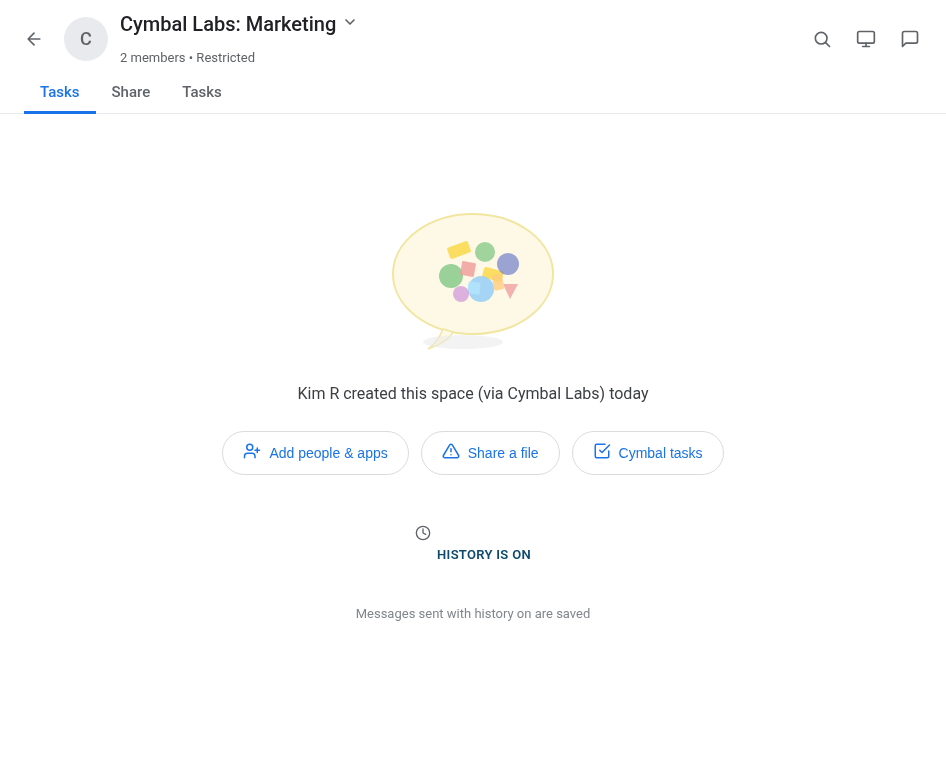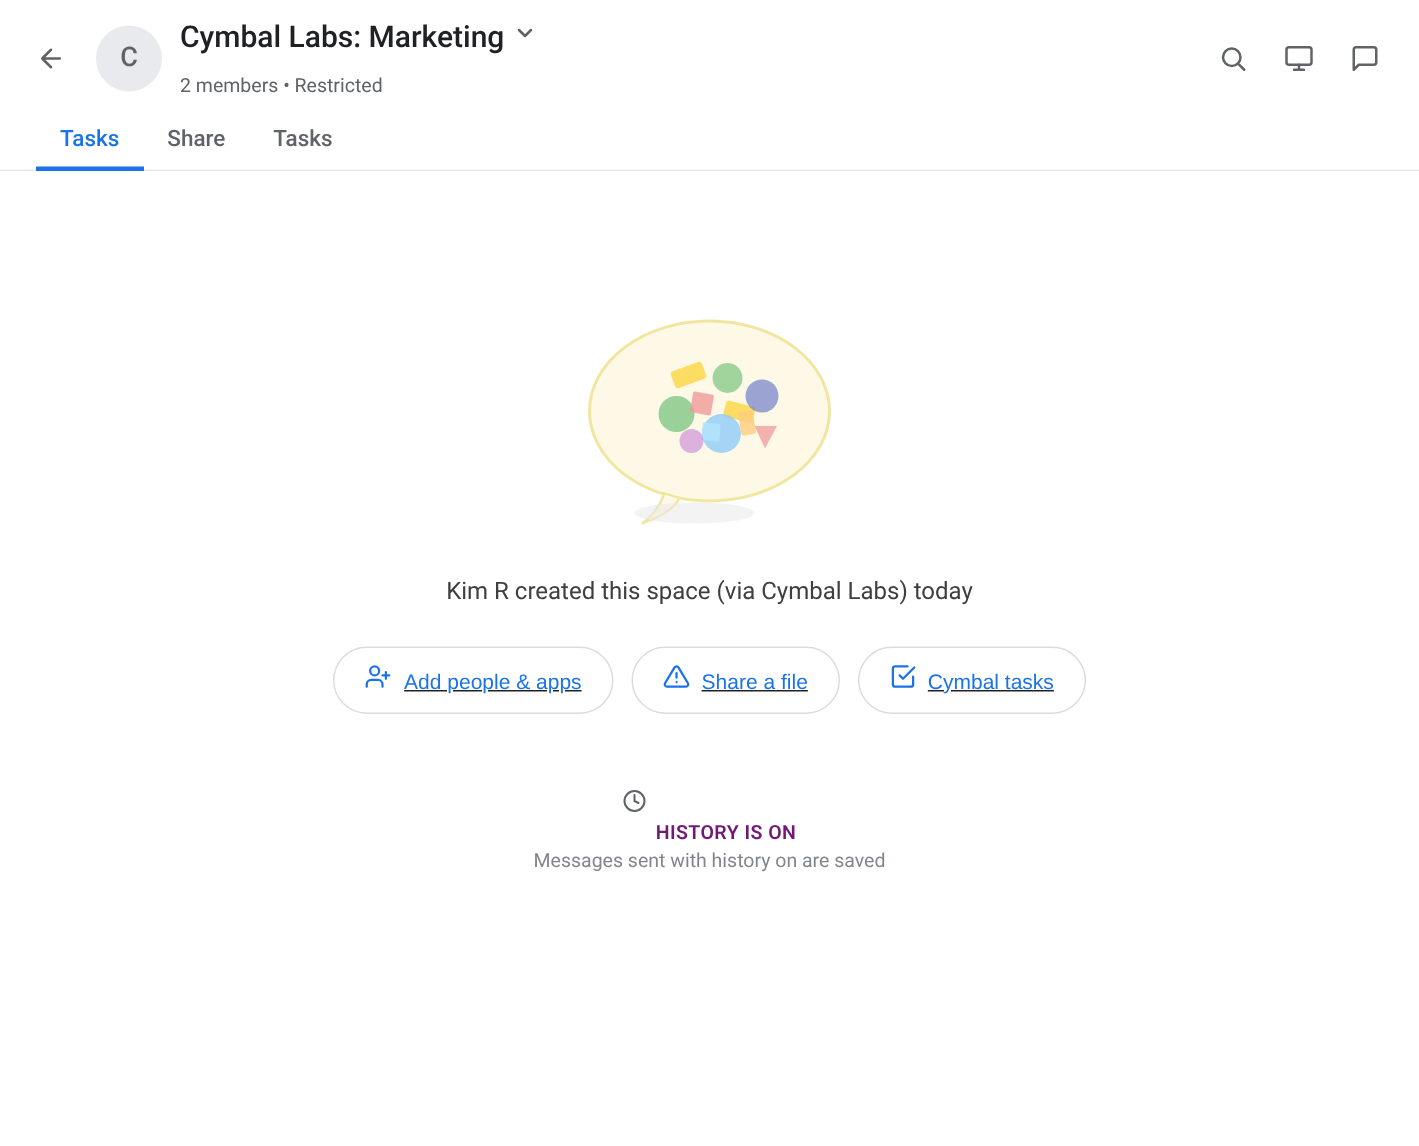--- a/index.html
+++ b/index.html
@@ -144,21 +144,20 @@
       color: #3c4043;
       margin-bottom: 28px;
       text-align: center;
     }
 
     
     .action-buttons {
       display: flex;
       gap: 12px;
       margin-bottom: 32px;
-      text-decoration: underline;
     }
 
     .action-btn {
       display: flex;
       align-items: center;
       gap: 8px;
       padding: 10px 20px;
       border: 1.5px solid #dadce0;
       border-radius: 24px;
       background: #ffffff;
@@ -192,28 +191,29 @@
     }
 
     .history-icon {
       font-size: 16px;
       color: #5f6368;
     }
 
     .history-label {
       font-size: 13px;
       font-weight: 600;
-      color: #701a75;
+      color: #0c4a6e;
       letter-spacing: 0.3px;
       margin-top: 40px;
     }
 
     .history-sub {
       font-size: 13px;
       color: #80868b;
+      margin-top: 40px;
     }
 
     
     .chat-illustration {
       width: 200px;
       height: 160px;
     }
   </style>
 </head>
 <body>

